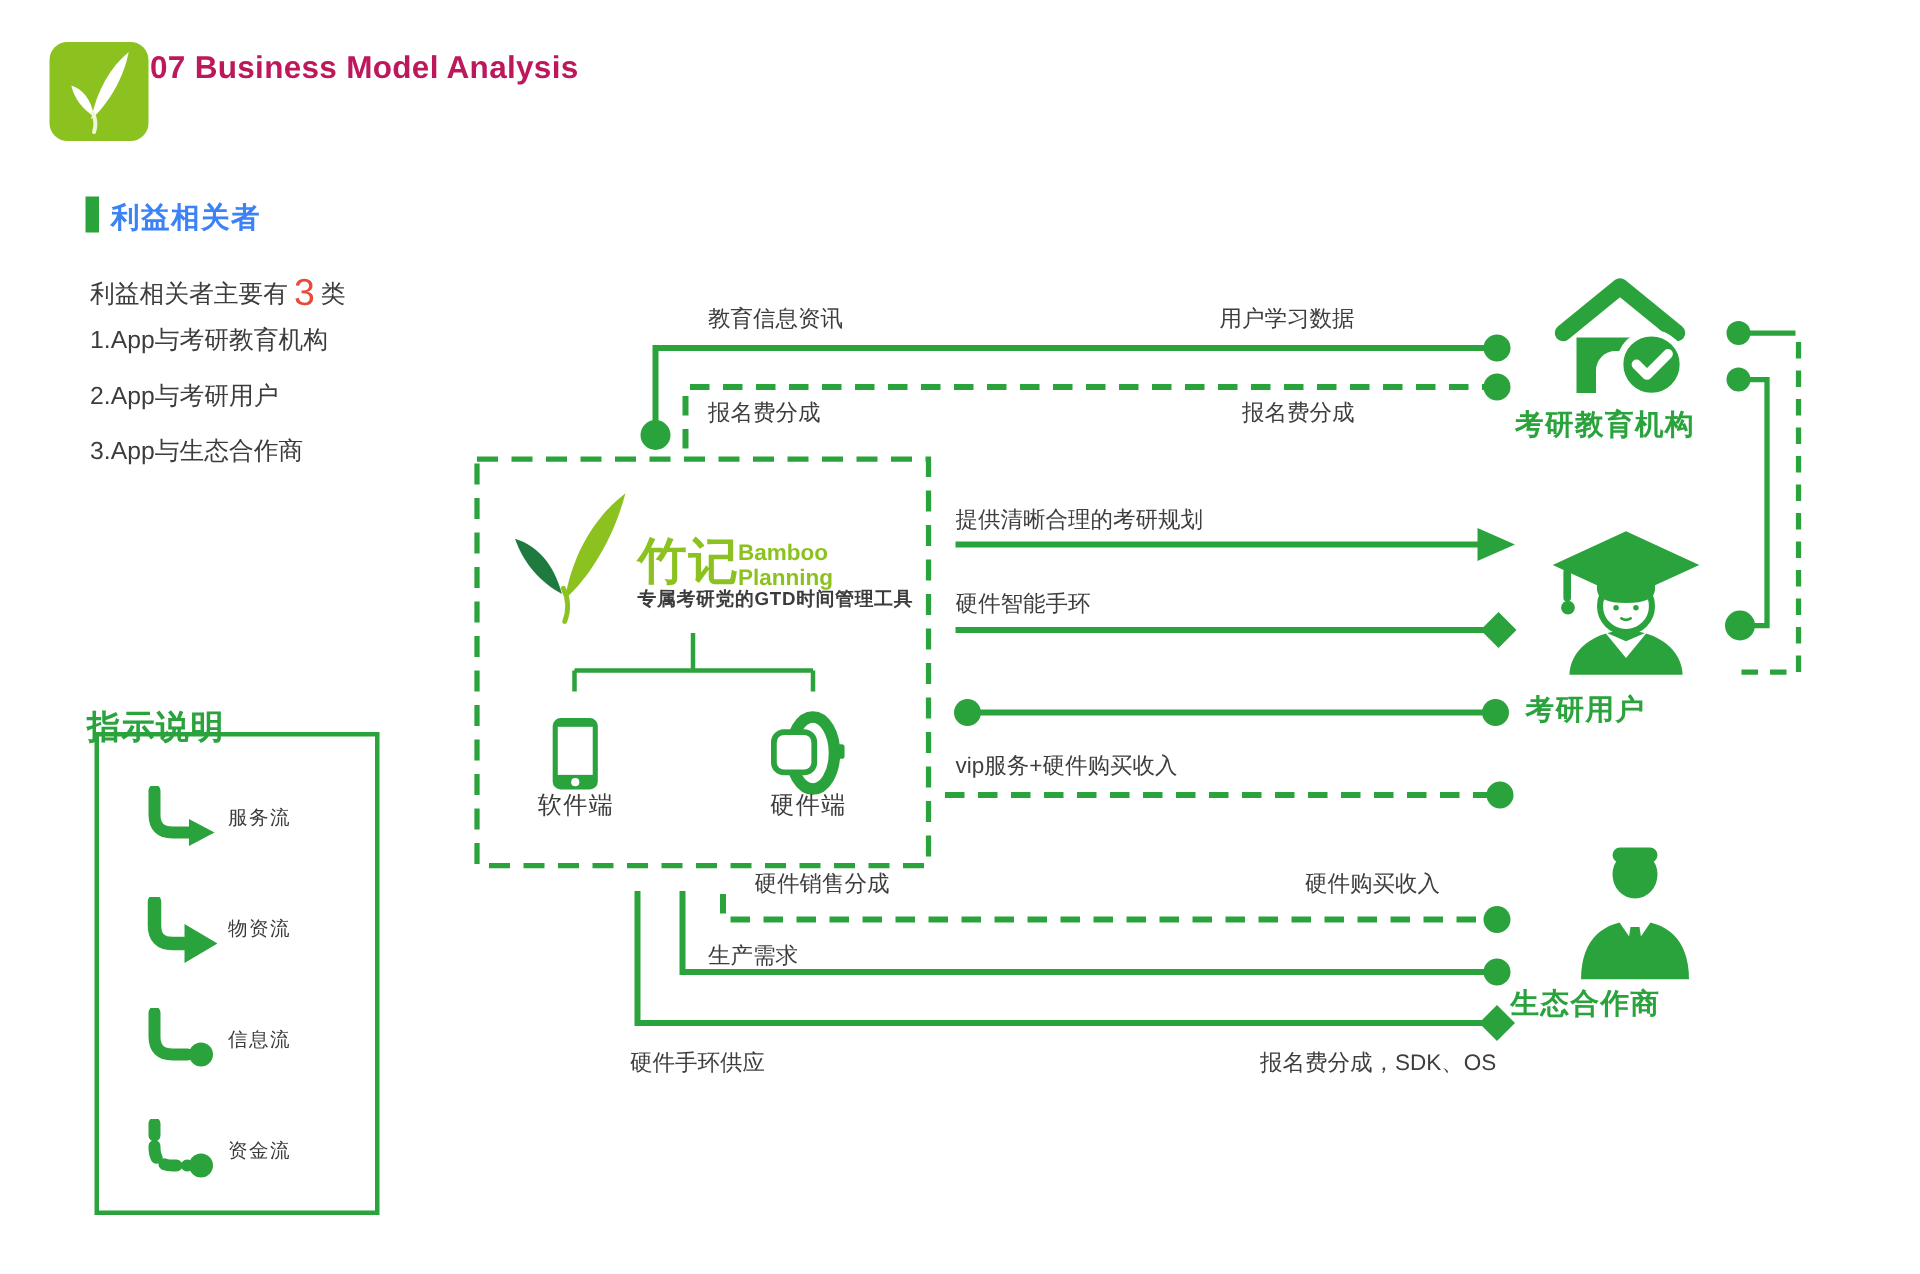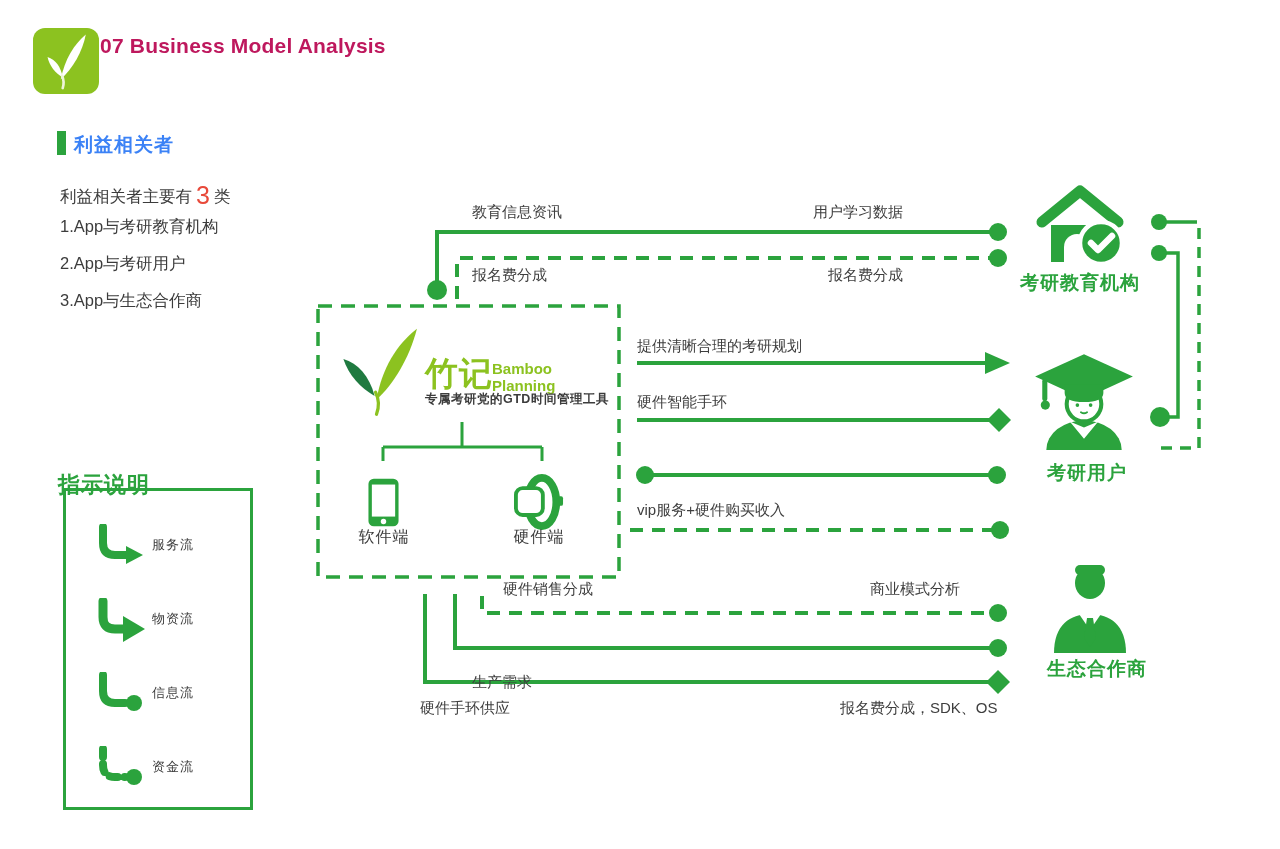--- a/index.html
+++ b/index.html
@@ -20,21 +20,21 @@
   .legend-title{left:58px;top:455px;font-size:22px;font-weight:bold;color:#2ba33d;letter-spacing:1px;margin-top:15px;}
   .legend-box{left:63px;top:488px;width:190px;height:322px;border:3px solid #2ba33d;box-sizing:border-box;}
   .legend-item-icon{left:93px;width:52px;height:46px;}
   .legend-item-label{left:152px;font-size:13px;color:#3c3c3c;letter-spacing:1px;}
   
   .appbox-name-zh{left:425px;top:352px;font-size:33px;font-weight:bold;color:#8cc220;letter-spacing:1px;}
   .appbox-name-en{left:492px;top:360px;font-size:15px;font-weight:bold;color:#8cc220;line-height:17px;}
   .appbox-tagline{left:425px;top:391px;font-size:12.5px;font-weight:bold;color:#3c3c3c;letter-spacing:.5px;}
   .terminal-label{font-size:16px;color:#3c3c3c;letter-spacing:1px;}
   
-  .entity-label{font-size:19px;font-weight:bold;color:#2ba33d;text-align:center;letter-spacing:1px;white-space:nowrap;}
+  .entity-label{font-size:19px;font-weight:bold;color:#2ba33d;text-align:left;letter-spacing:1px;white-space:nowrap;}
   
   .flow-label{font-size:15px;color:#3e3e3e;white-space:nowrap;}
   .flow-label.ctr{width:373px;text-align:left;}
   svg{display:block;}
 </style>
 </head>
 <body>
 
 <div class="canvas">
 
@@ -212,18 +212,18 @@
   <div class="abs entity-label" style="left:1007px;top:656px;width:180px;">生态合作商</div>
 
   <div class="abs flow-label" style="left:472px;top:203px;">教育信息资讯</div>
   <div class="abs flow-label" style="left:813px;top:203px;">用户学习数据</div>
   <div class="abs flow-label" style="left:472px;top:266px;">报名费分成</div>
   <div class="abs flow-label" style="left:828px;top:266px;">报名费分成</div>
   <div class="abs flow-label ctr" style="left:637px;top:337px;">提供清晰合理的考研规划</div>
   <div class="abs flow-label ctr" style="left:637px;top:393px;">硬件智能手环</div>
   <div class="abs flow-label ctr" style="left:637px;top:501px;">vip服务+硬件购买收入</div>
   <div class="abs flow-label" style="left:503px;top:580px;">硬件销售分成</div>
-  <div class="abs flow-label" style="left:870px;top:580px;">商业模式分析</div>
-  <div class="abs flow-label" style="left:472px;top:628px;margin-top:45px;">生产需求</div>
+  <div class="abs flow-label" style="left:870px;top:580px;">硬件购买收入</div>
+  <div class="abs flow-label" style="left:472px;top:628px;">生产需求</div>
   <div class="abs flow-label" style="left:420px;top:699px;">硬件手环供应</div>
   <div class="abs flow-label" style="left:840px;top:699px;">报名费分成，SDK、OS</div>
 
 </div>
 
 </body></html>

